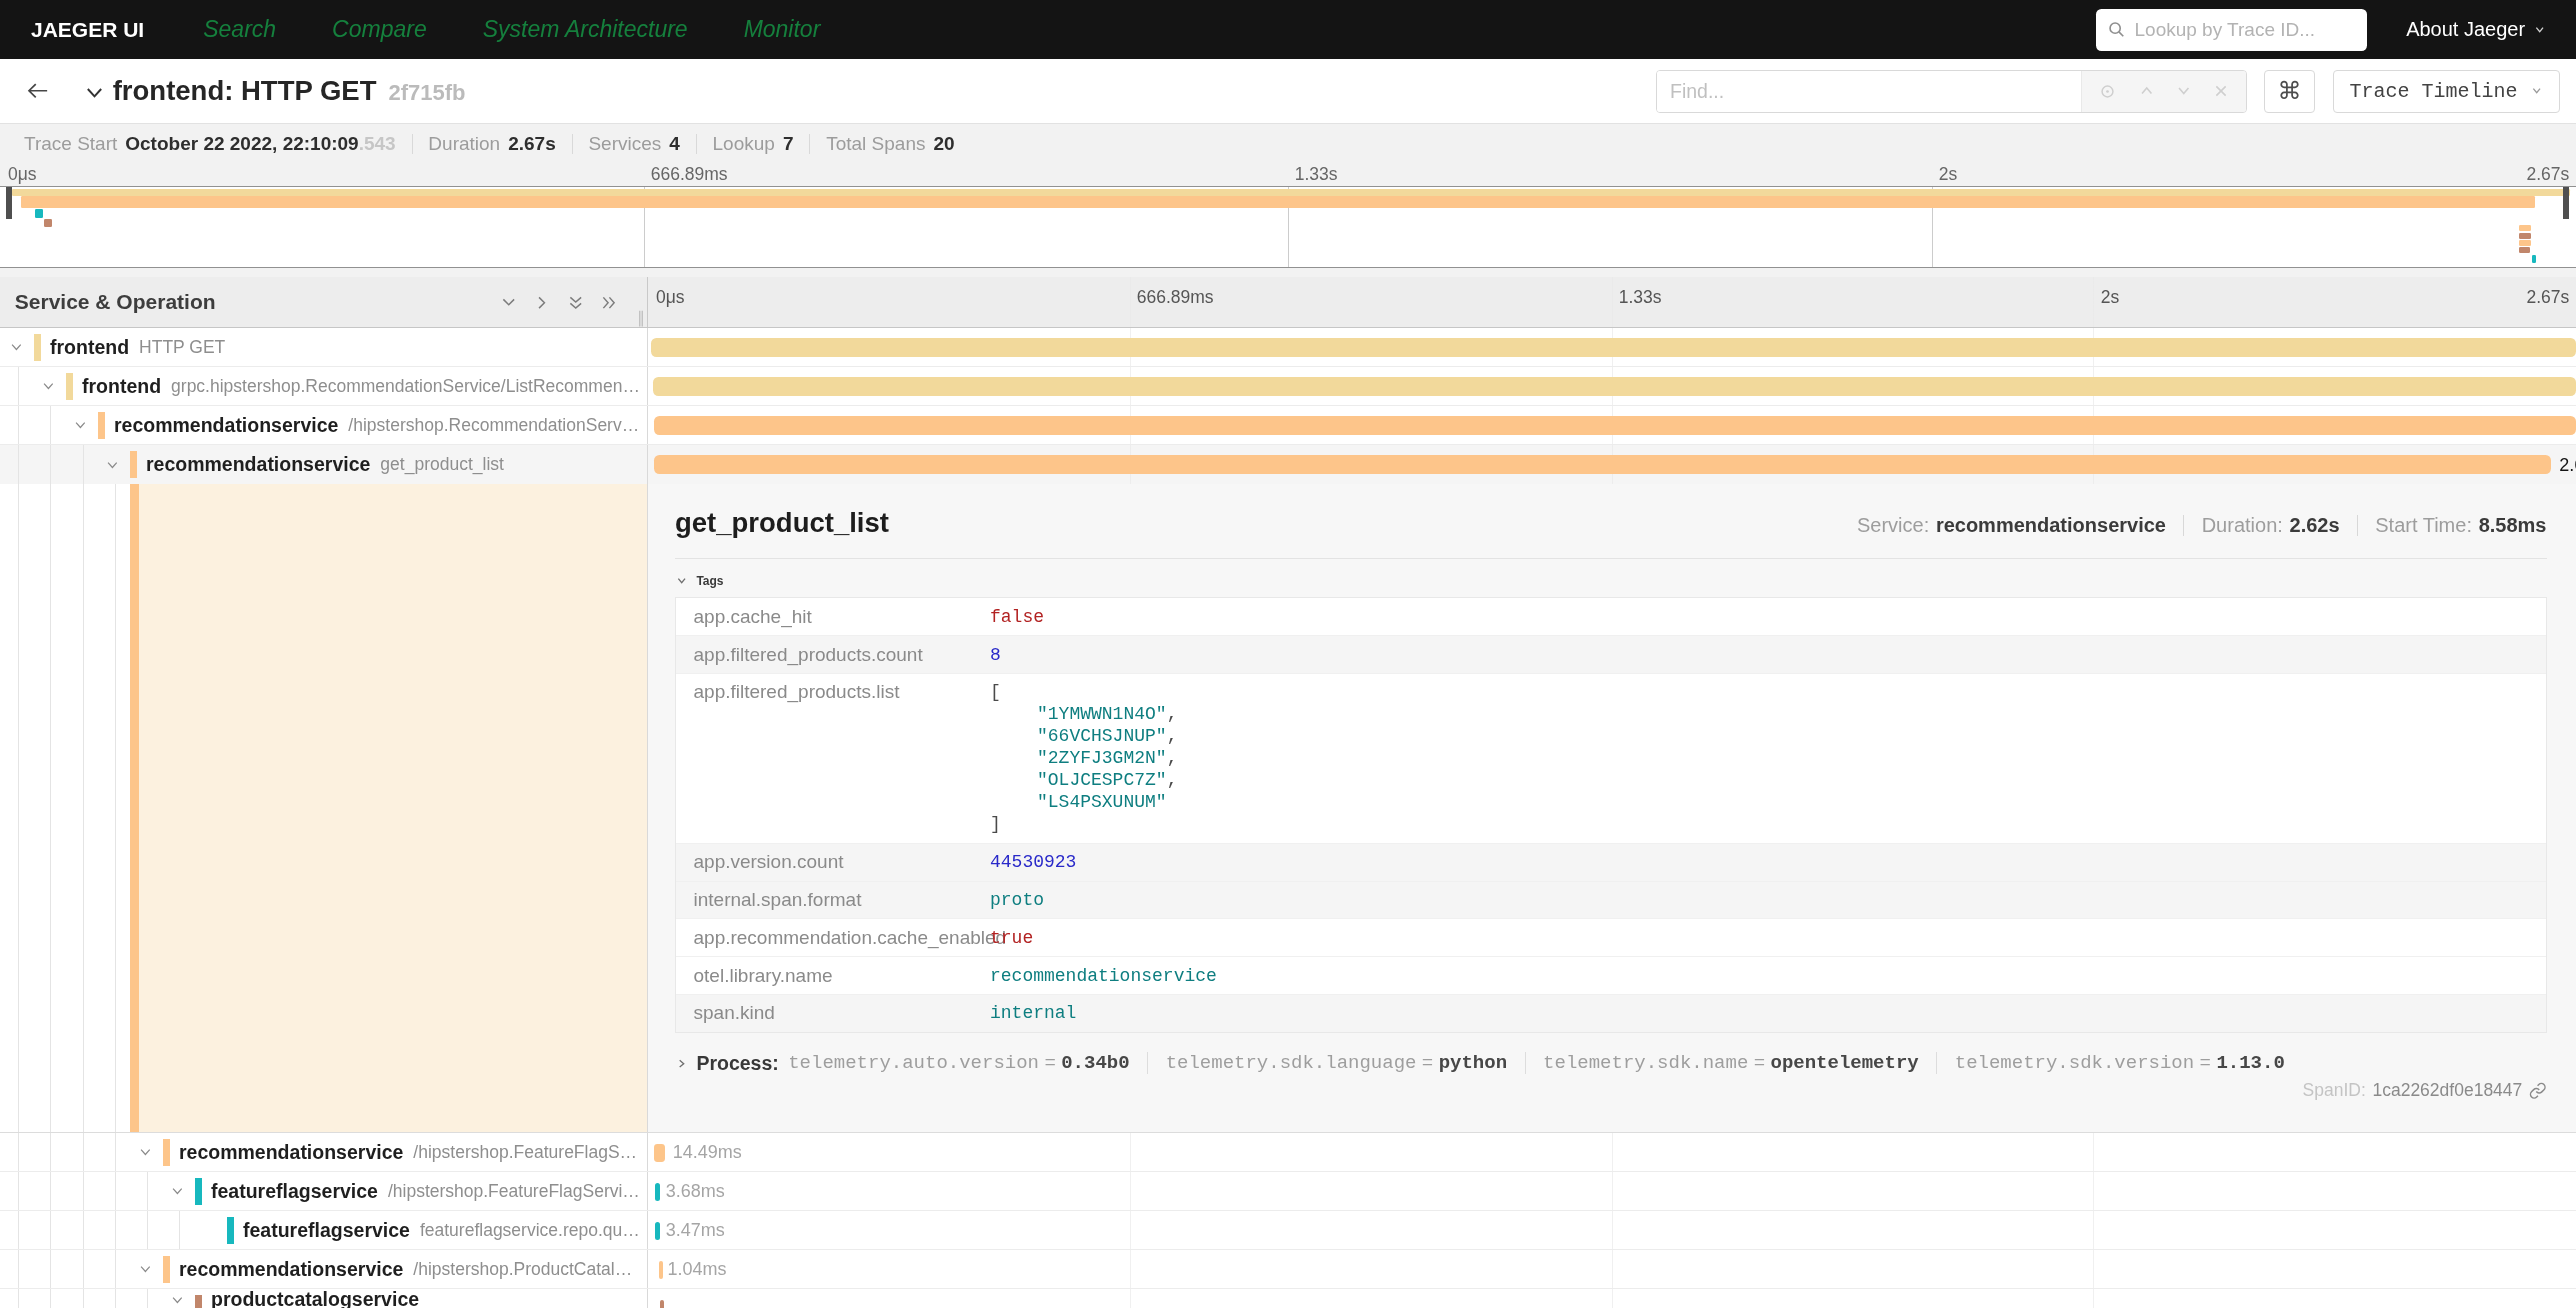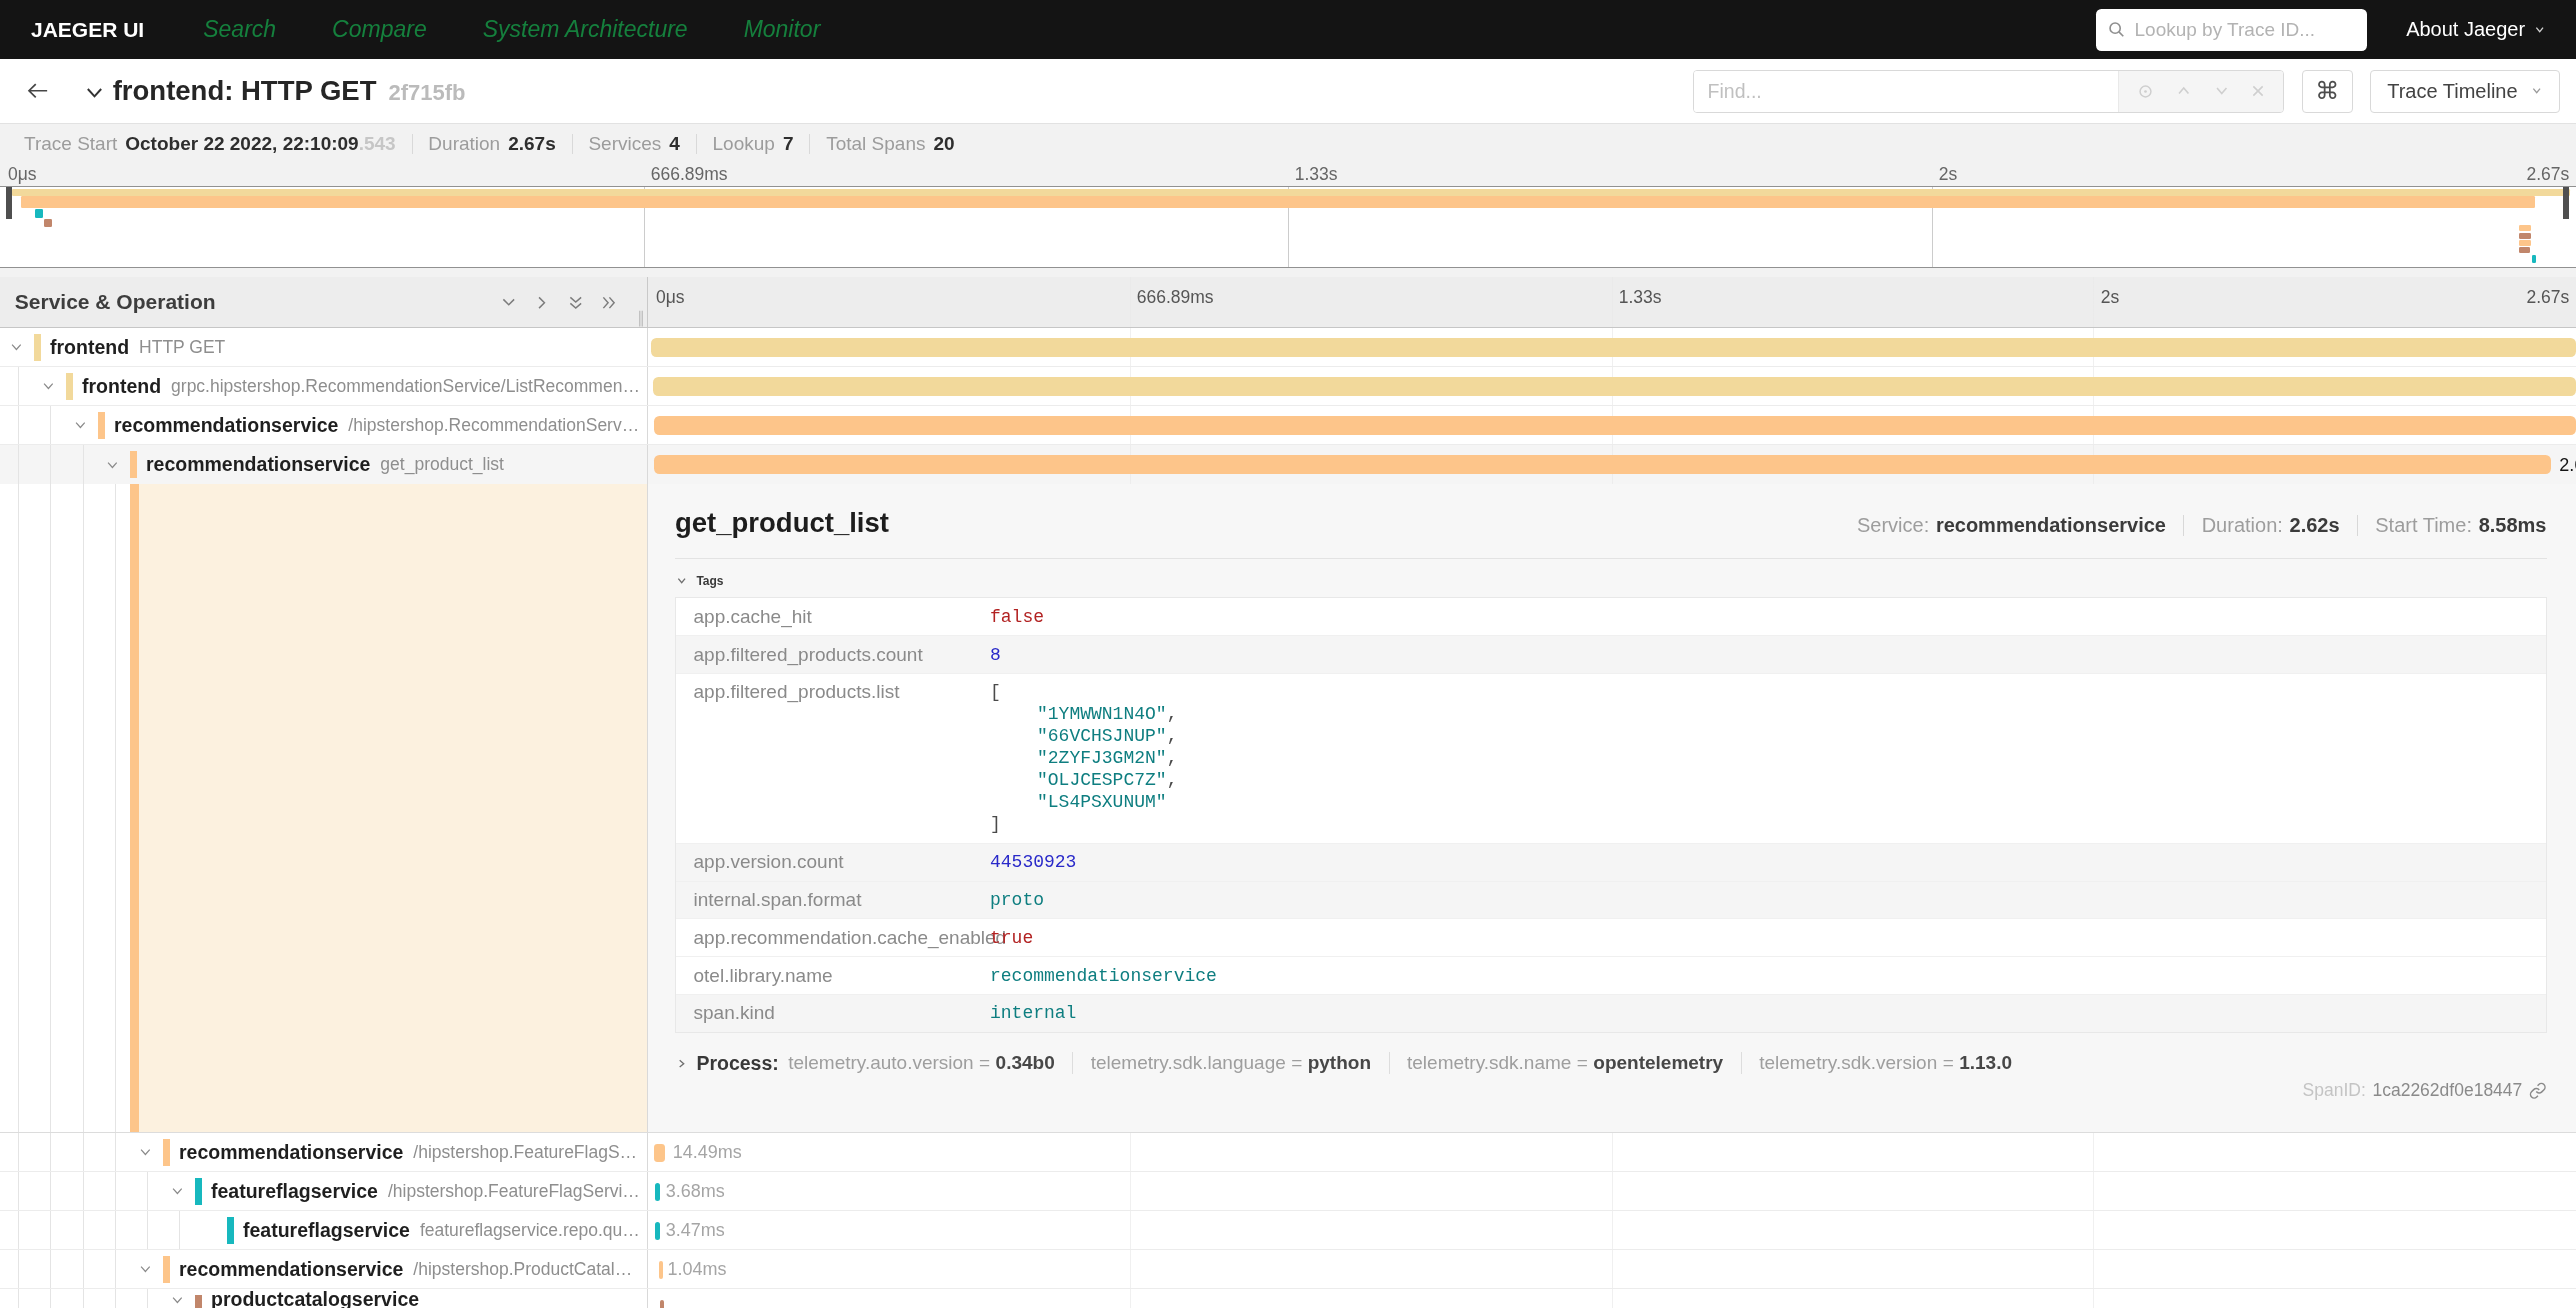--- a/index.html
+++ b/index.html
@@ -21,21 +21,21 @@
   .title-chev{margin:4px 6.7px 0 8px;display:flex;color:#333;}
   .trace-title{font-size:27.5px;font-weight:700;color:#262626;margin:0;display:flex;align-items:baseline;gap:12px;}
   .trace-id{font-size:22px;font-weight:600;color:#bbb;}
   .header-right{margin-left:auto;display:flex;align-items:center;gap:17.5px;}
   .find-box{width:591px;height:43px;border:0.7px solid #d9d9d9;border-radius:4px;display:flex;overflow:hidden;background:#fff;}
   .find-input{flex:1;border:none;outline:none;font-size:19.5px;padding:0 13.4px;color:#555;min-width:0;font-family:inherit;}
   .find-input::placeholder{color:#c0c0c0;}
   .find-actions{width:165px;background:#f5f5f5;border-left:0.7px solid #e9e9e9;display:flex;align-items:center;justify-content:space-around;padding:0 6.7px;}
   .icon-btn{display:flex;align-items:center;}
   .cmd-btn{width:51px;height:43px;border:0.7px solid #d9d9d9;border-radius:4px;display:flex;align-items:center;justify-content:center;font-size:24px;color:#4d4d4d;background:#fff;}
-  .view-btn{height:43px;border:0.7px solid #d9d9d9;border-radius:4px;background:#fff;display:flex;align-items:center;gap:12px;padding:0 16px;font-size:20px;color:#434343;white-space:nowrap;}
+  .view-btn{height:43px;border:0.7px solid #d9d9d9;border-radius:4px;background:#fff;display:flex;align-items:center;gap:12px;padding:0 16px;font-size:20px;color:#434343;white-space:nowrap;font-family:Liberation Mono, monospace;}
 
   
   .gray{background:#f2f2f2;}
   .stats-bar{height:39px;display:flex;align-items:center;padding-left:24px;font-size:19px;white-space:nowrap;}
   .stat-label{color:#9c9c9c;margin-right:8px;}
   .stat-value{color:#2e2e2e;font-weight:700;}
   .stat-suffix{color:#c6c6c6;font-weight:700;}
   .stat-sep{width:0.7px;height:20px;background:#d9d9d9;margin:0 16px;}
 
   .mini-ruler{height:23px;position:relative;font-size:17.5px;color:#666;}
@@ -91,21 +91,21 @@
   .tag-row:last-child{border-bottom:none;}
   .tag-row.alt{background:#f5f5f5;}
   .tag-key{width:314px;flex:none;padding-left:17.5px;font-size:19px;color:#8a8a8a;}
   .tag-value{font-family:"Liberation Mono",monospace;font-size:18px;line-height:22px;color:#4a4a4a;}
   .json-line{line-height:22px;}
   .json-line.item{padding-left:47px;}
   .json-line.bracket{color:#4a4a4a;}
   .jcomma{color:#4a4a4a;}
   .process-row{margin-top:19px;display:flex;align-items:center;font-size:19.5px;}
   .proc-label{font-weight:700;color:#383838;margin:0 4px 0 8px;}
-  .proc-entry{display:flex;align-items:flex-start;padding:0 17.5px;}
+  .proc-entry{display:flex;align-items:flex-start;padding:0 17.5px;font-family:Liberation Mono, monospace;}
   .proc-entry.sep{border-left:0.7px solid #ddd;}
   .pkey{color:#9e9e9e;font-size:19px;}
   .peq{color:#9e9e9e;margin:0 5.4px;font-size:19px;}
   .pval{color:#474747;font-weight:600;font-size:19px;}
   .spanid-row{margin-top:5.4px;display:flex;justify-content:flex-end;align-items:center;gap:6.7px;font-size:17.5px;}
   .spanid-label{color:#c4c4c4;}
   .spanid-value{color:#8a8a8a;}
   svg{display:block;}
 </style>
 </head>

